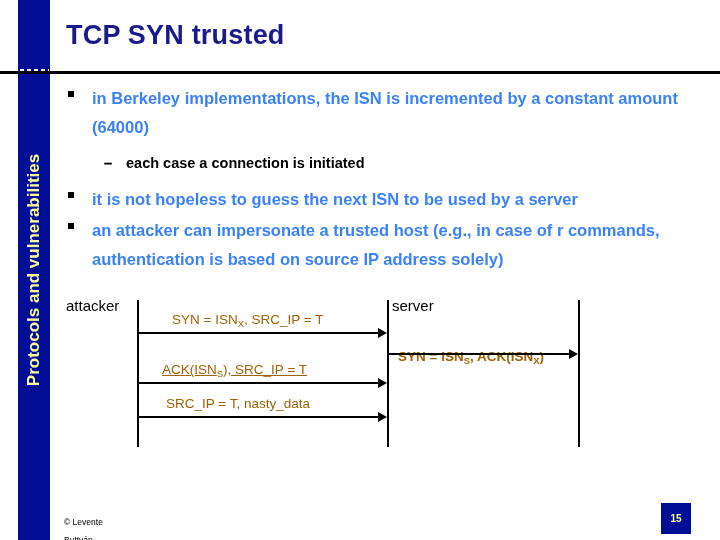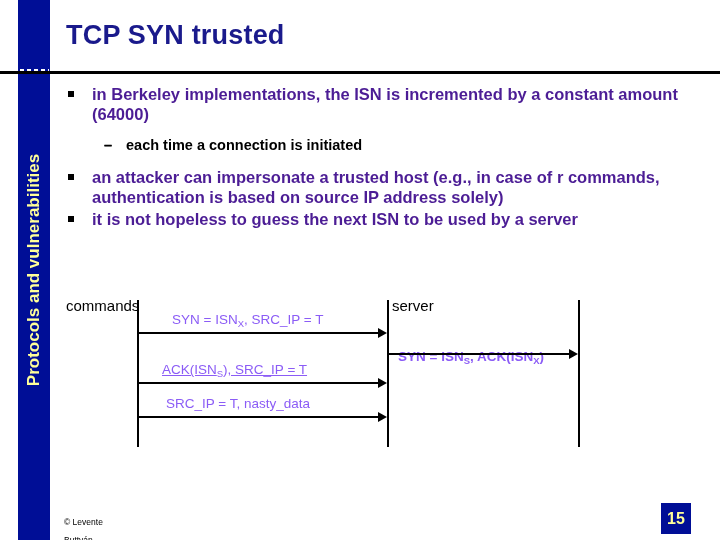--- a/index.html
+++ b/index.html
@@ -84,24 +84,24 @@
   
   .body {
     position: absolute;
     left: 64px;
     top: 84px;
     width: 648px;
   }
   .l1 {
     position: relative;
     padding-left: 28px;
-    color: #4c1d95;
+    color: #3b82f6;
     font-size: 16.5px;
     font-weight: bold;
-    line-height: 20px;
+    line-height: 29px;
     margin-bottom: 2px;
     font-family: "Liberation Sans", sans-serif;
   }
   .l1 .bul {
     position: absolute;
     left: 4px;
     top: 7px;
     width: 6px;
     height: 6px;
     background: #000000;
@@ -152,21 +152,21 @@
   .msg-head {
     position: absolute;
     width: 0;
     height: 0;
     border-top: 5px solid transparent;
     border-bottom: 5px solid transparent;
     border-left: 9px solid #000000;
   }
   .msg-label {
     position: absolute;
-    color: #8b5cf6;
+    color: #a16207;
     font-size: 13.5px;
     font-family: "Liberation Sans", sans-serif;
     white-space: nowrap;
   }
   .msg-label sub {
     font-size: 9.5px;
     vertical-align: baseline;
     position: relative;
     bottom: -3px;
   }
@@ -183,21 +183,21 @@
     font-family: "Liberation Sans", sans-serif;
   }
   .page-badge {
     position: absolute;
     left: 661px;
     top: 503px;
     width: 30px;
     height: 31px;
     background: #000e96;
     color: #ffff99;
-    font-size: 16px;
+    font-size: 10px;
     font-weight: bold;
     display: flex;
     align-items: center;
     justify-content: center;
     font-family: "Liberation Sans", sans-serif;
   }
 </style>
 </head>
 <body>
 
@@ -220,44 +220,44 @@
     </div>
 
     <div class="gap-a"></div>
 
     <div class="l2">
       <span class="dash">–</span>
     </div>
 
     <div class="l2">
       <span class="dash">–</span>
-      <span>each time a connection is initiated</span>
+      <span>each case a connection is initiated</span>
     </div>
 
     <div class="gap-b"></div>
+
+    <div class="l1">
+      <span class="bul"></span>
+      <span>it is not hopeless to guess the next ISN to be used by a server</span>
+    </div>
 
     <div class="l1">
       <span class="bul"></span>
       <span>an attacker can impersonate a trusted host  (e.g., in case of r commands, authentication is based on source IP address solely)</span>
     </div>
 
-    <div class="l1">
-      <span class="bul"></span>
-      <span>it is not hopeless to guess the next ISN to be used by a server</span>
-    </div>
-
   </div>
 
   <div class="diagram">
 
     <div class="lifeline" style="left:137px; top:8px; height:147px;"></div>
     <div class="lifeline" style="left:387px; top:8px; height:147px;"></div>
     <div class="lifeline" style="left:578px; top:8px; height:147px;"></div>
 
-    <div class="actor" style="left:66px; top:5px;">commands</div>
+    <div class="actor" style="left:66px; top:5px;">attacker</div>
     <div class="actor" style="left:392px; top:5px;text-align:right;">server</div>
 
     <div class="msg-label" style="left:172px; top:20px;">SYN = ISN<sub>X</sub>, SRC_IP = T</div>
     <div class="msg-line" style="left:138px; top:40px; width:242px;"></div>
     <div class="msg-head" style="left:378px; top:36px;"></div>
 
     <div class="msg-label" style="left:398px; top:57px;font-weight:bold;">SYN = ISN<sub>S</sub>, ACK(ISN<sub>X</sub>)</div>
     <div class="msg-line" style="left:388px; top:61px; width:183px;"></div>
     <div class="msg-head" style="left:569px; top:57px;"></div>
 

